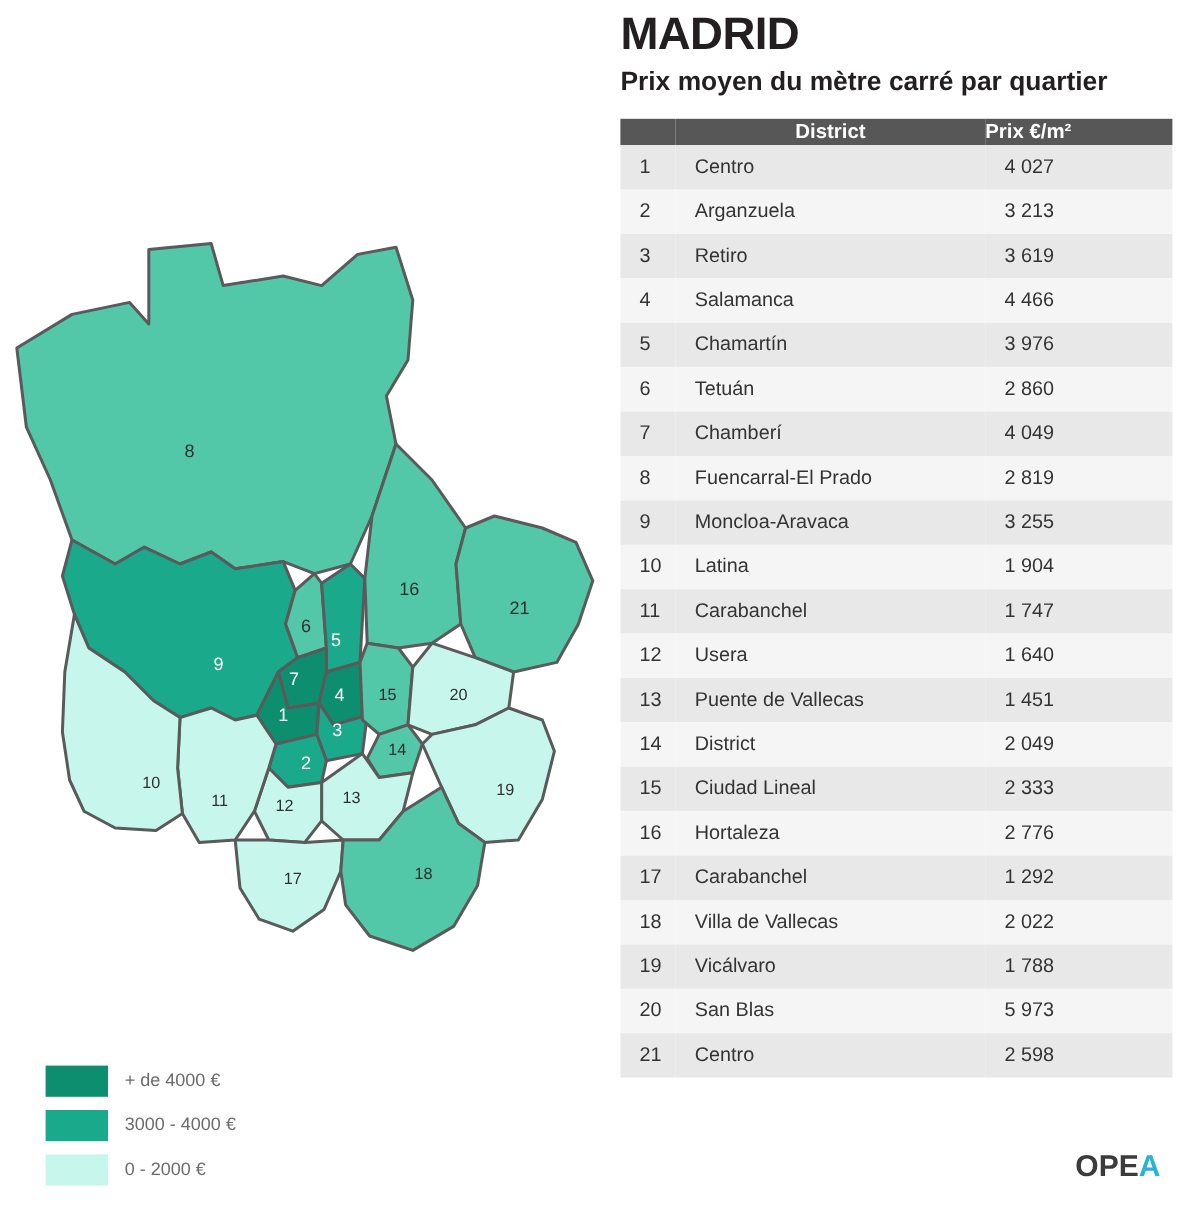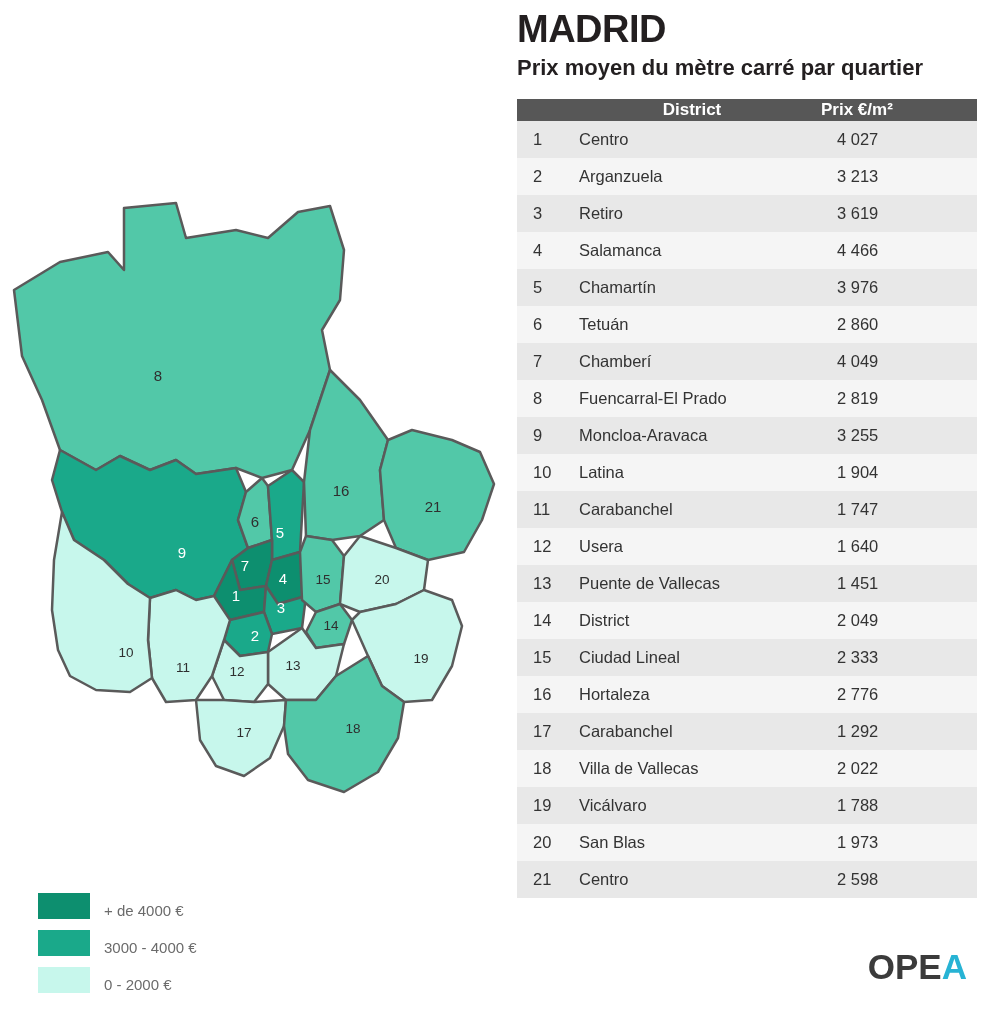--- a/index.html
+++ b/index.html
@@ -23,21 +23,21 @@
   }
   .map-svg { position: absolute; left: 0; top: 0; }
 
   .legend {
     position: absolute;
     left: 38px; bottom: 22px;
     width: 230px;
   }
   .legend-row {
     display: flex;
-    align-items: flex-end;
+    align-items: center;
     height: 37px;
   }
   .legend-swatch {
     width: 52px; height: 26px;
     margin-right: 14px;
     flex: none;
   }
   .legend-label {
     font-size: 15px;
     color: #6b6b6b;
@@ -94,21 +94,21 @@
   }
   table.price-table tbody td.c-num { width: 46px; padding-left: 16px; }
   table.price-table tbody td.c-dist { width: 258px; }
   table.price-table tbody td.c-price { width: 156px; }
   table.price-table tbody tr:nth-child(odd)  { background: #e8e8e8; }
   table.price-table tbody tr:nth-child(even) { background: #f5f5f5; }
 
   .brand {
     position: absolute;
     right: 28px; bottom: 28px;
-    font-size: 35px;
+    font-size: 25px;
     font-weight: bold;
     letter-spacing: 0px;
     color: #3b3b3b;
   }
   .brand .accent { color: #27b3d4; }
 
   
   .maplabel {
     font-family: "Liberation Sans", sans-serif;
     font-size: 15px;
@@ -315,21 +315,21 @@
           <td class="c-price">2 022</td>
         </tr>
         <tr>
           <td class="c-num">19</td>
           <td class="c-dist">Vicálvaro</td>
           <td class="c-price">1 788</td>
         </tr>
         <tr>
           <td class="c-num">20</td>
           <td class="c-dist">San Blas</td>
-          <td class="c-price">1 973</td>
+          <td class="c-price">5 973</td>
         </tr>
         <tr>
           <td class="c-num">21</td>
           <td class="c-dist">Centro</td>
           <td class="c-price">2 598</td>
         </tr>
       </tbody>
     </table>
 
     <div class="brand"><span>OPE</span><span class="accent">A</span></div>

